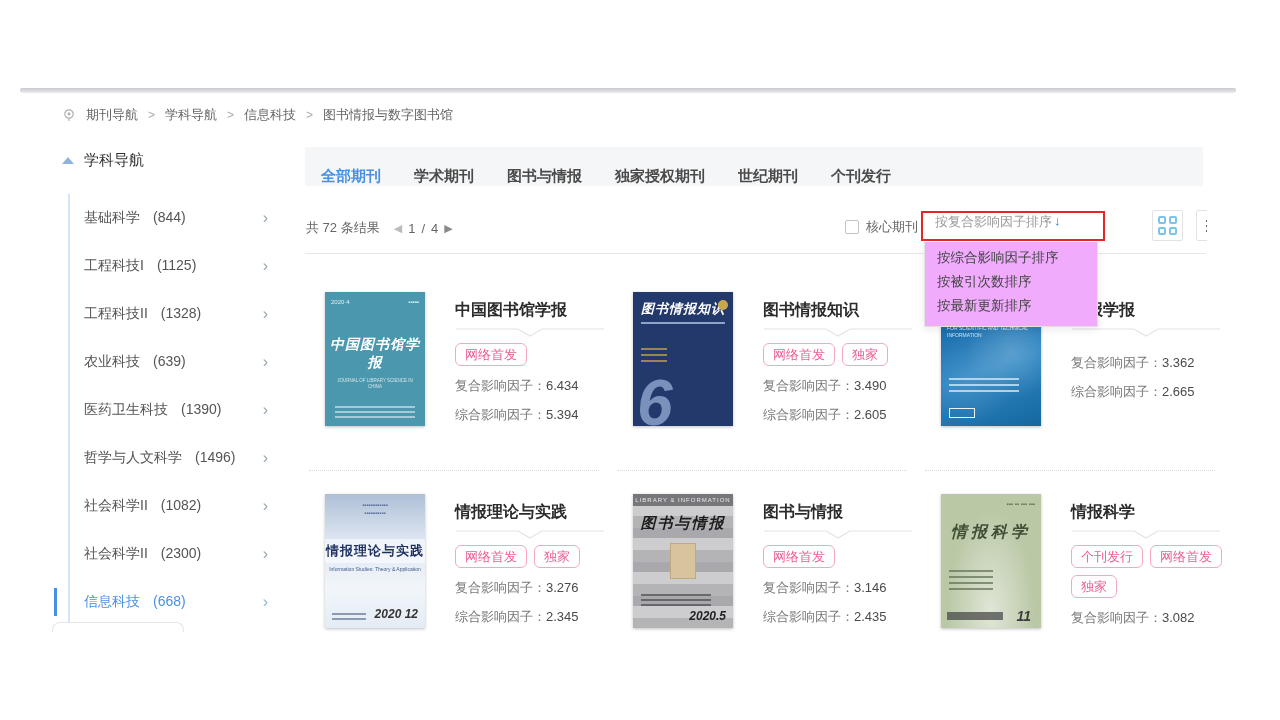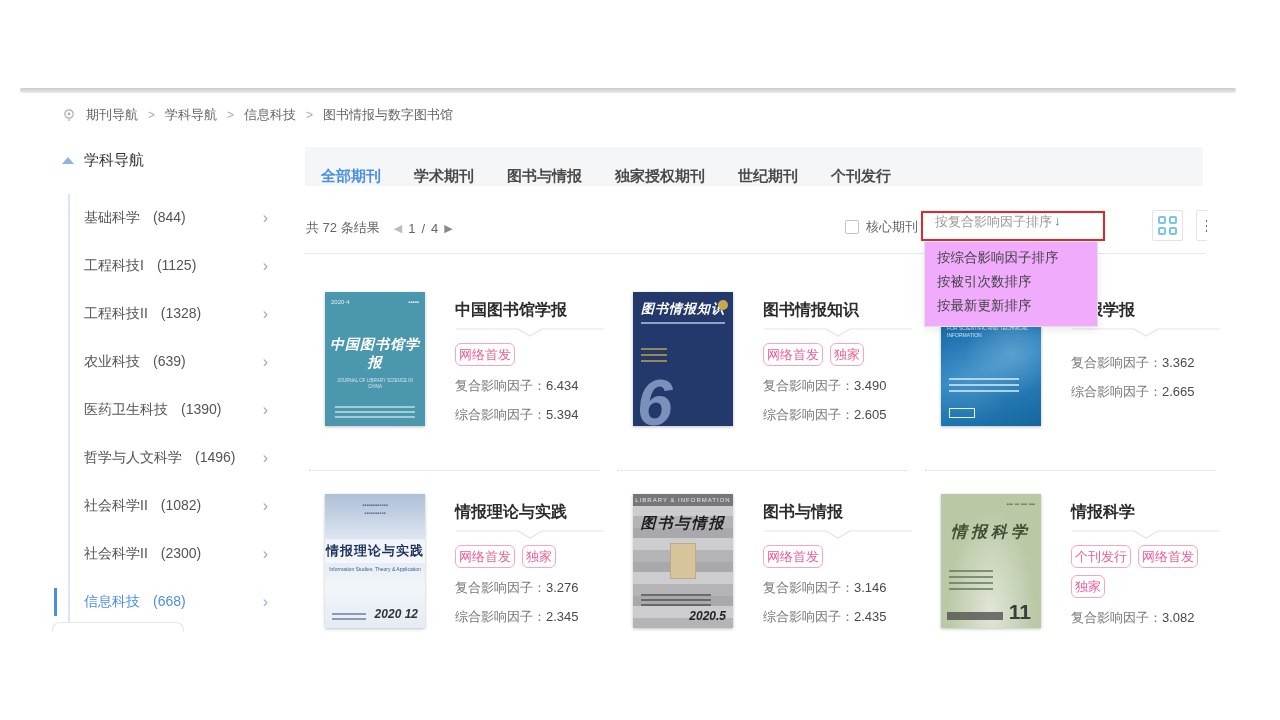--- a/index.html
+++ b/index.html
@@ -81,21 +81,21 @@
   .dotted-sep { border-top:1px dotted #d9d9d9; margin:0 14px 0 4px; }
   .jcol .row1 { height:178px; }
   .jcol .row2 { padding-top:23px; }
   .jcard { display:flex; padding-left:20px; }
   .cover { width:100px; height:134px; flex:none; position:relative; overflow:hidden;
     box-shadow:0 1px 3px rgba(0,0,0,0.25); cursor:pointer; }
   .jinfo { margin-left:30px; width:165px; }
   .jname { font-size:16px; font-weight:bold; color:#2b2b2b; margin-top:8px; cursor:pointer; white-space:nowrap; }
   .wave { margin-top:7px; display:block; }
   .badges { margin-top:5px; display:flex; flex-wrap:wrap; gap:7px; min-height:0; }
-  .badge { display:inline-block; padding:2px 3px; border:1px solid #f5a6c2; color:#ec5e96;
+  .badge { display:inline-block; padding:2px 9px; border:1px solid #f5a6c2; color:#ec5e96;
     border-radius:6px; font-size:13px; line-height:17px; background:#fff; white-space:nowrap; }
   .if-line { margin-top:11px; font-size:13px; color:#787878; white-space:nowrap; }
   .if-line .val { color:#4a4a4a; }
 
   
   .cov-tiny { font-size:6px; line-height:8px; opacity:.85; }
   .c1 { background:#4b97ad; color:#fff; }
   .c1 .hdr { display:flex; justify-content:space-between; padding:6px 6px 0 6px; }
   .c1 .ttl { font-family:"DejaVu Serif", serif; font-style:italic; font-weight:bold;
     font-size:14px; text-align:center; margin-top:30px; letter-spacing:1px; }
@@ -152,22 +152,22 @@
 
   .c6 { background:radial-gradient(ellipse at 50% 88%, rgba(255,255,255,.55), transparent 62%), #bac8a6;
     color:#3f4f35; }
   .c6 .hdr { text-align:right; padding:6px 6px 0 0; color:#52614a; }
   .c6 .ttl { font-family:"DejaVu Serif", serif; font-style:italic; font-weight:bold;
     font-size:16px; text-align:center; margin-top:14px; letter-spacing:4px; }
   .c6 .sub { font-size:5px; text-align:center; margin-top:4px; color:#5a6b4e; }
   .c6 .bullets { position:absolute; left:8px; top:72px; }
   .c6 .bullets div { width:44px; height:2px; background:#5d6f52; opacity:.7; margin-top:4px; }
   .c6 .footbar { position:absolute; left:6px; bottom:8px; width:56px; height:8px; background:#4a4a4a; opacity:.75; }
-  .c6 .issue { position:absolute; right:10px; bottom:4px; font-weight:bold; 
-    font-size:21px; color:#3c3c3c; }
+  .c6 .issue { position:absolute; right:10px; bottom:4px; font-weight:bold; font-style:italic;
+    font-size:14px; color:#3c3c3c; }
 
   .bottom-mask { position:absolute; left:0; top:632px; width:1280px; height:88px;
     background:#fff; z-index:50; }
 
   .pin-icon { width:14px; height:14px; }
 </style>
 </head>
 <body>
 
 <div id="canvas">

